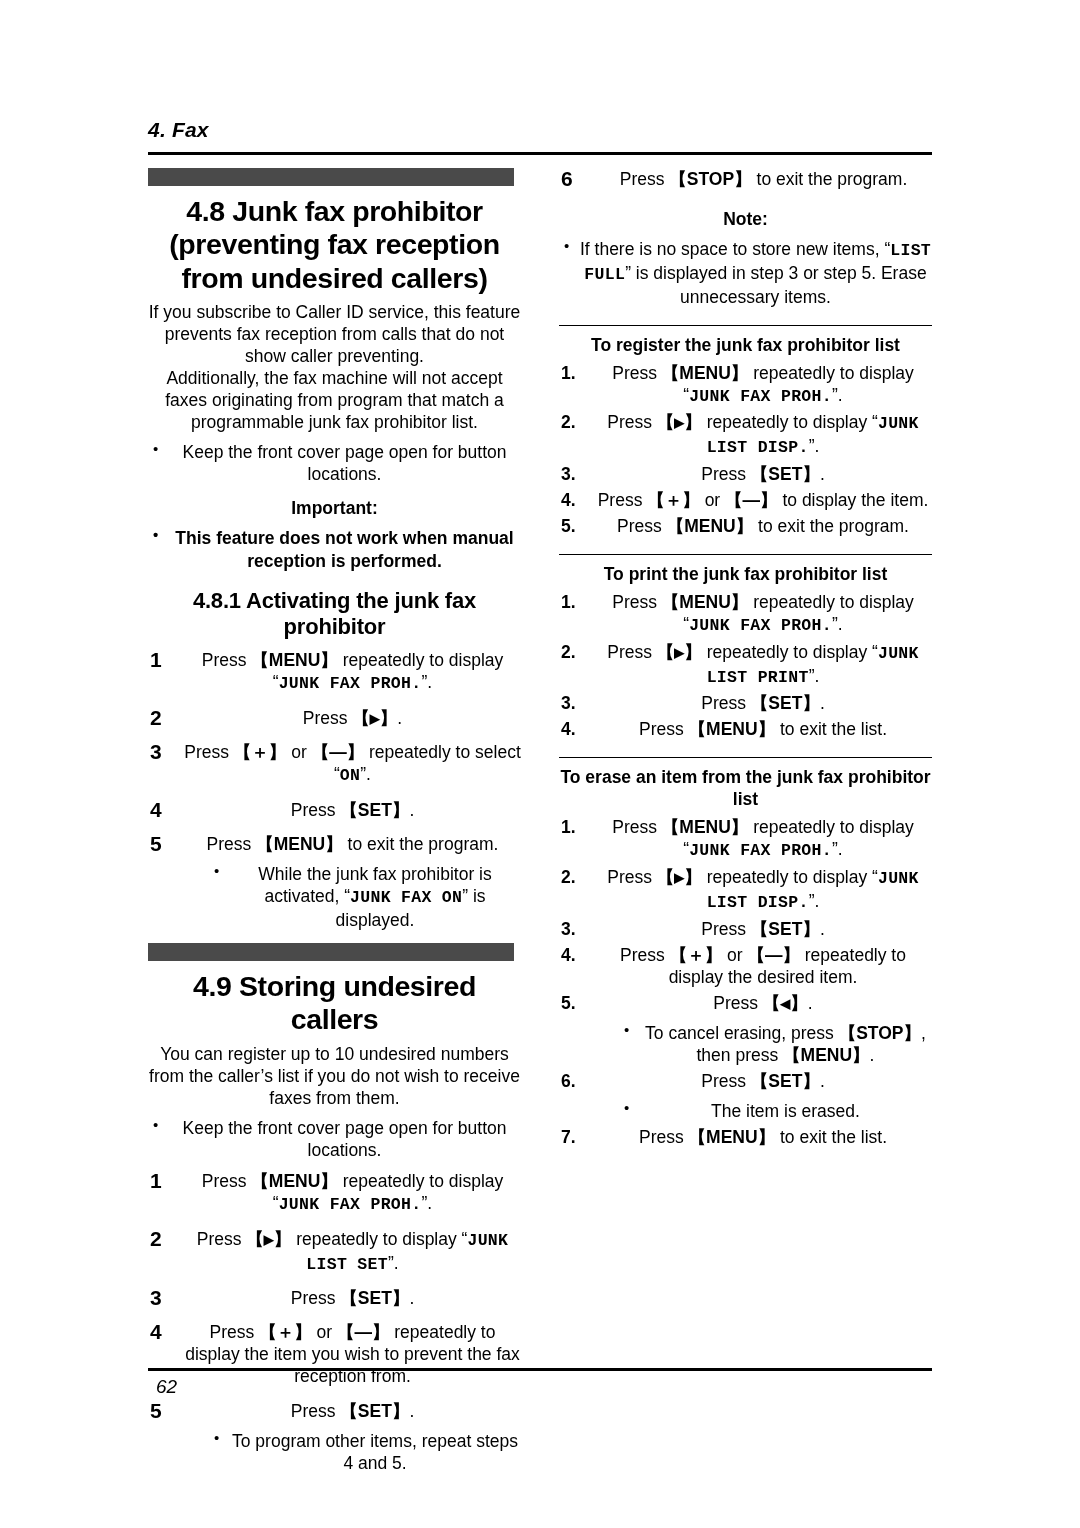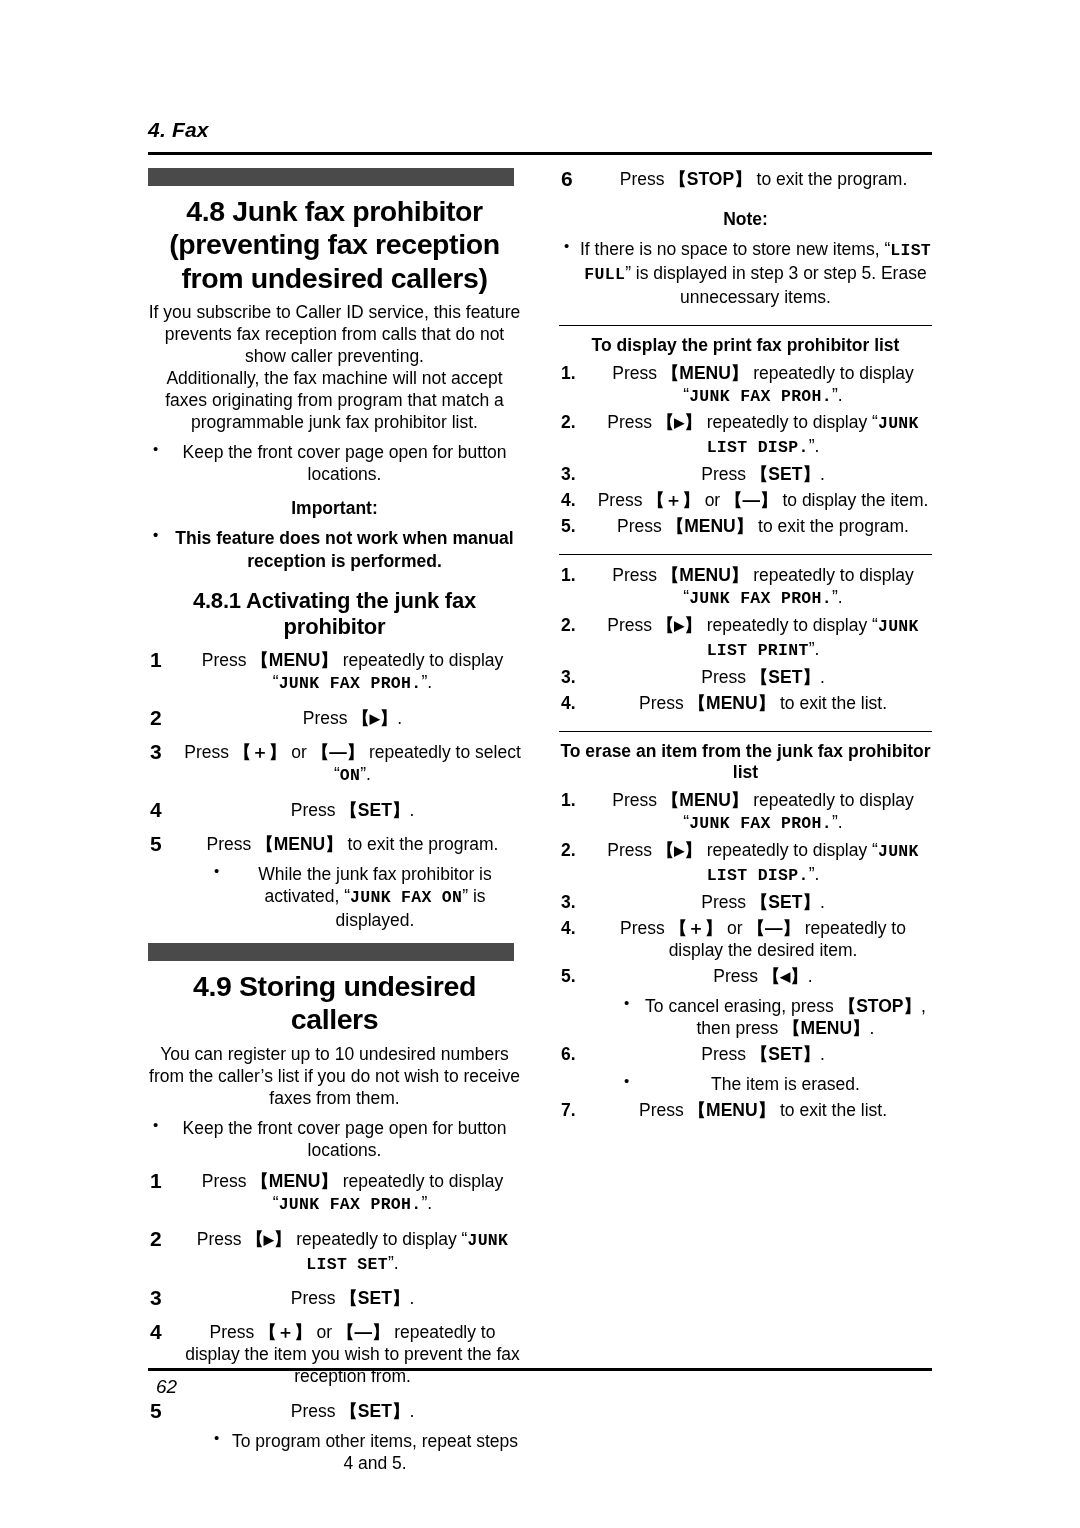--- a/index.html
+++ b/index.html
@@ -284,32 +284,33 @@
         <span>Press <span class="key">【STOP】</span> to exit the program.</span>
       </div>
 
       <p class="body lead" style="margin-top:18px;">Note:</p>
       <ul class="bul">
           <li>If there is no space to store new items, “<span class="lcd">LIST FULL</span>” is displayed in step 3 or step 5. Erase unnecessary items.</li>
         </ul>
 
       <div>
         <div class="thinrule"></div>
-        <h3 class="task">To display the print fax prohibitor list</h3>
+        <h3 class="task">To register the junk fax prohibitor list</h3>
         <ol class="steps-dot">
             <li><span>Press <span class="key">【MENU】</span> repeatedly to display “<span class="lcd">JUNK FAX PROH.</span>”.</span></li>
             <li><span>Press <span class="key">【<span class="arrow">▶</span>】</span> repeatedly to display “<span class="lcd">JUNK LIST DISP.</span>”.</span></li>
             <li><span>Press <span class="key">【SET】</span>.</span></li>
             <li><span>Press <span class="key">【<span class="plusminus">＋</span>】</span> or <span class="key">【<span class="plusminus">—</span>】</span> to display the item.</span></li>
             <li><span>Press <span class="key">【MENU】</span> to exit the program.</span></li>
           </ol>
       </div>
 
       <div>
         <div class="thinrule"></div>
+        <h3 class="task">To print the junk fax prohibitor list</h3>
         <ol class="steps-dot">
             <li><span>Press <span class="key">【MENU】</span> repeatedly to display “<span class="lcd">JUNK FAX PROH.</span>”.</span></li>
             <li><span>Press <span class="key">【<span class="arrow">▶</span>】</span> repeatedly to display “<span class="lcd">JUNK LIST PRINT</span>”.</span></li>
             <li><span>Press <span class="key">【SET】</span>.</span></li>
             <li><span>Press <span class="key">【MENU】</span> to exit the list.</span></li>
           </ol>
       </div>
 
       <div>
         <div class="thinrule"></div>

